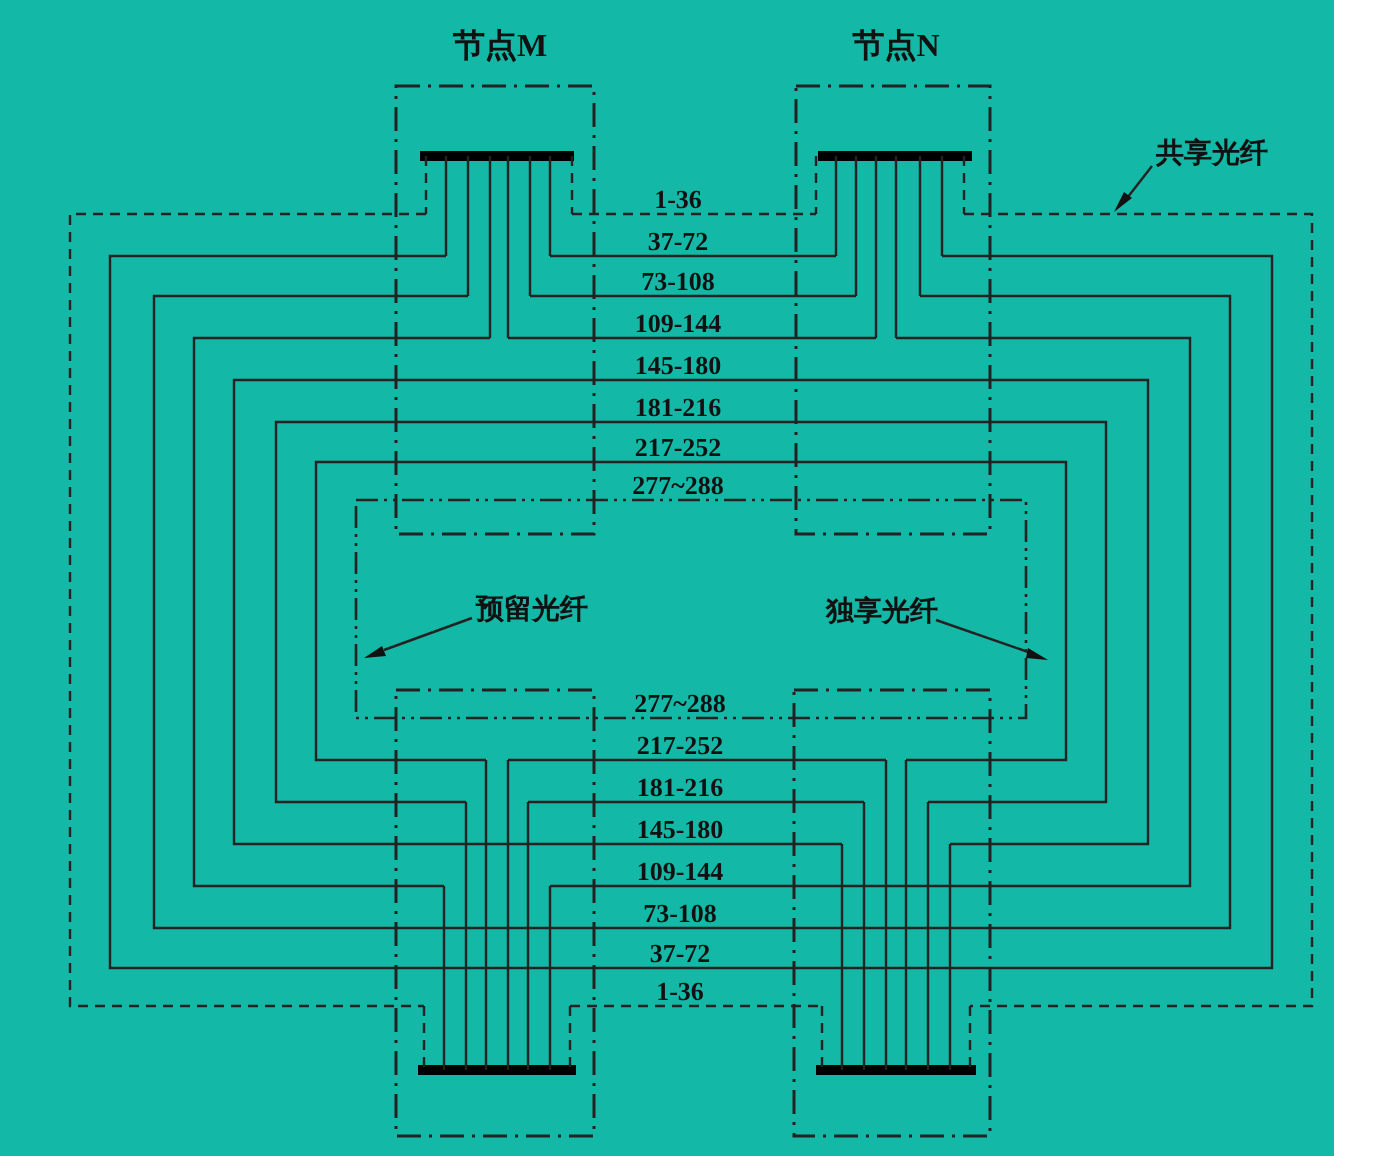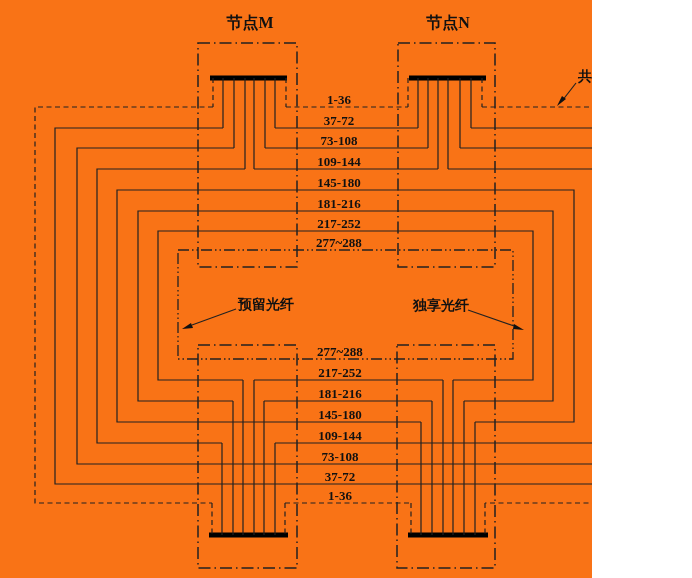--- a/index.html
+++ b/index.html
@@ -1,16 +1,16 @@
 <!DOCTYPE html>
 <html><head>
 <meta charset="utf-8">
 <style>
   html,body{margin:0;padding:0;background:#ffffff;}
-  .stage{position:relative;width:592px;height:578px;background:#f97316;overflow:hidden;
+  .stage{position:relative;width:667px;height:578px;background:#14b8a6;overflow:hidden;
          font-family:"Liberation Serif","DejaVu Serif",serif;}
   svg{display:block}
   .ln{fill:none;stroke:#222222;stroke-width:1.3;}
   .thin{stroke-width:1.2;}
   .dash{stroke-dasharray:5 3.5;}
   .dd{stroke-dasharray:12 4 1.5 4;stroke-width:1.5;}
   .ddd{stroke-dasharray:11 3 1.5 3 1.5 3;}
   .bar{fill:none;stroke:#000000;stroke-width:5;}
   .num{font:600 13px "Liberation Serif","DejaVu Serif",serif;fill:#111111;}
   .ttl{font:700 16px "Liberation Serif","DejaVu Serif",serif;fill:#111111;}

